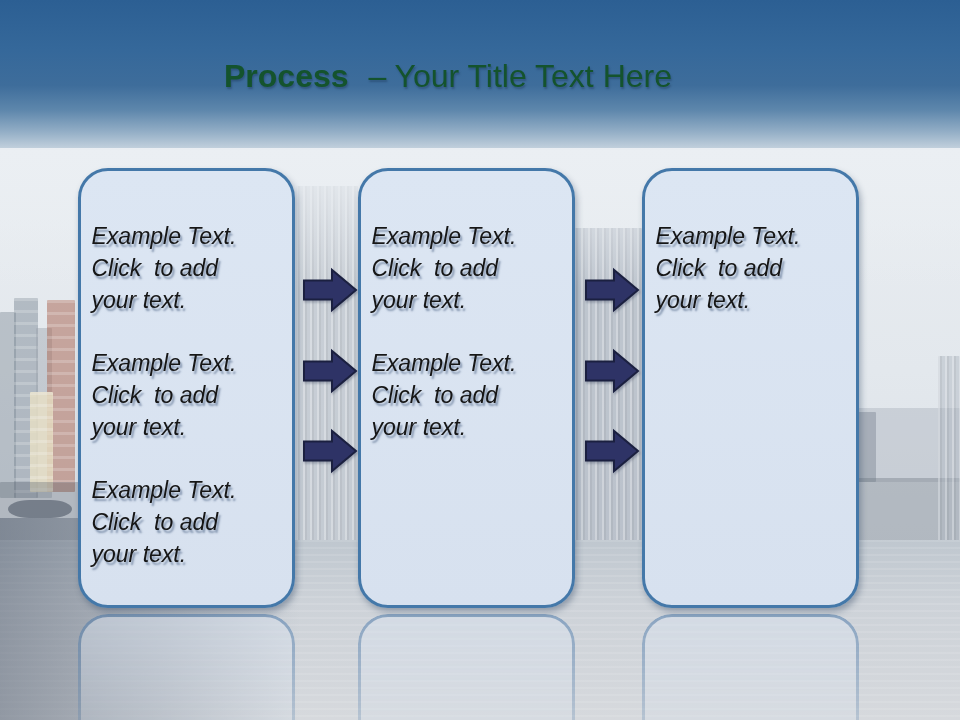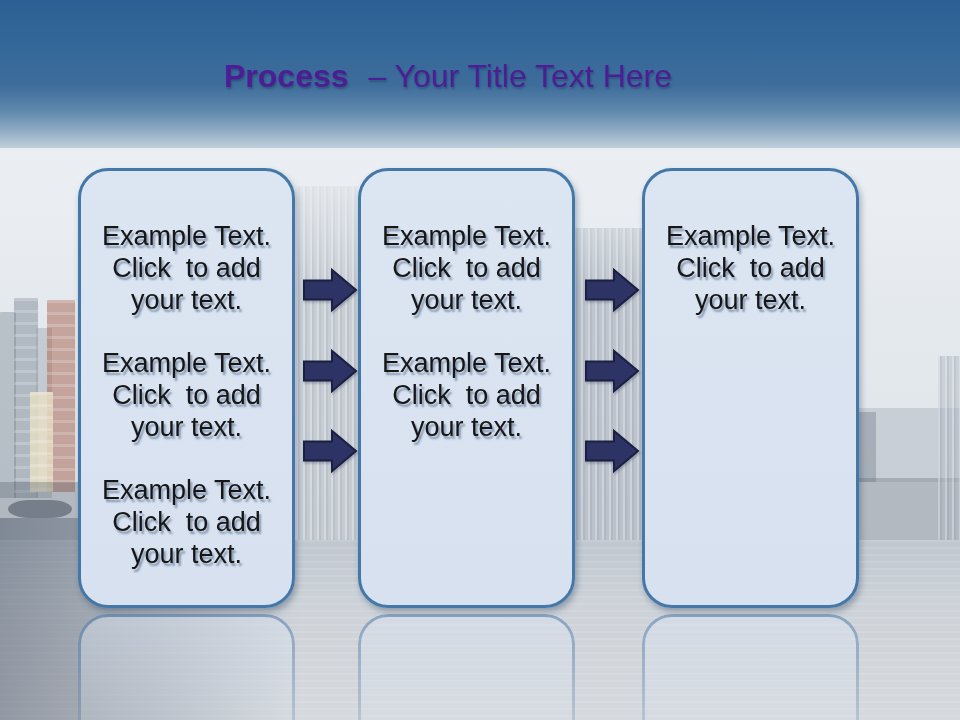--- a/index.html
+++ b/index.html
@@ -53,42 +53,42 @@
   .boat2{left:88px;top:506px;width:72px;height:16px;}
   .boat3{left:152px;top:514px;width:58px;height:13px;}
   .haze{
     left:0;top:148px;width:960px;height:140px;
     background:linear-gradient(180deg,rgba(235,239,243,.97) 0%,rgba(235,239,243,.55) 45%,rgba(235,239,243,0) 100%);
   }
 
   
   .title{
     left:0;top:54px;width:896px;height:44px;
-    text-align:center;color:#4c1d95;font-size:32px;line-height:44px;
+    text-align:center;color:#14532d;font-size:32px;line-height:44px;
     text-shadow:1px 2px 2px rgba(20,40,70,.35);
     white-space:nowrap;
   }
   .title .t-bold{position:static;font-weight:bold;}
   .title .t-rest{position:static;font-weight:normal;margin-left:11px;}
 
   
   .panel{
     top:168px;width:217px;height:440px;
     background:linear-gradient(180deg,#DCE6F3 0%,#D7E1EF 100%);
     border:3px solid #4478A9;border-radius:30px;
     box-shadow:2px 4px 6px rgba(45,65,95,.38);
     padding-top:49px;
   }
   .panel-1{left:78px;}
   .panel-2{left:358px;}
   .panel-3{left:642px;}
   .block{
     position:relative;display:block;margin:0 auto 31px auto;width:190px;
-    font-size:27px;line-height:32px;
-    color:#161616;text-align:center;white-space:pre-wrap;
+    font-style:italic;font-size:23px;line-height:32px;
+    color:#161616;white-space:pre-wrap;
     text-shadow:2px 3px 2px rgba(105,125,155,.75);
   }
 
   
   .arrow{filter:drop-shadow(1px 2px 1px rgba(40,50,80,.30));}
   .ag1{left:302px;}
   .ag2{left:584px;}
   .ar1{top:267px;}
   .ar2{top:348px;}
   .ar3{top:428px;}

